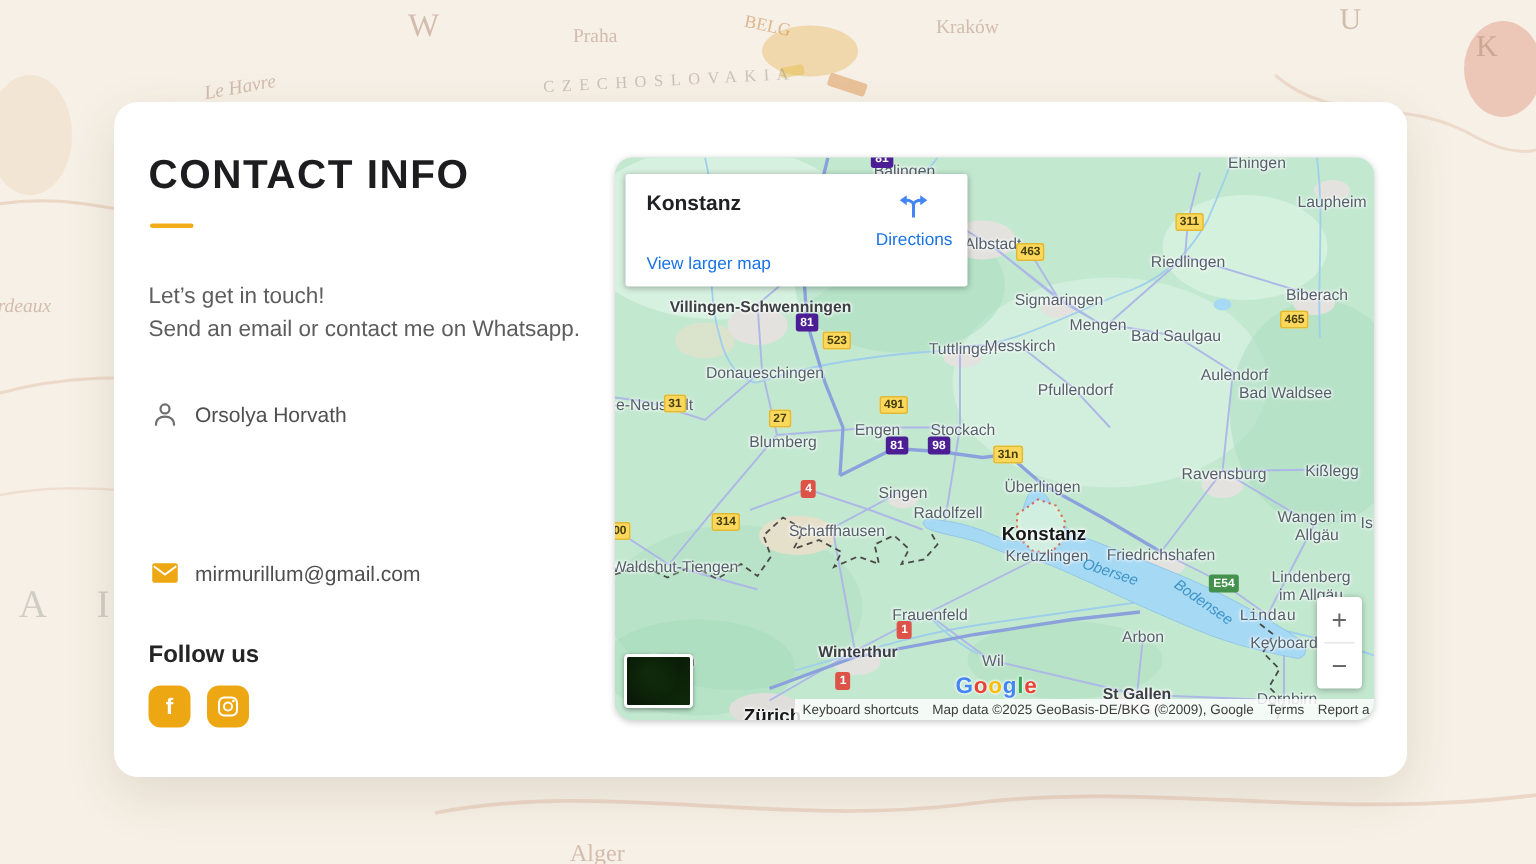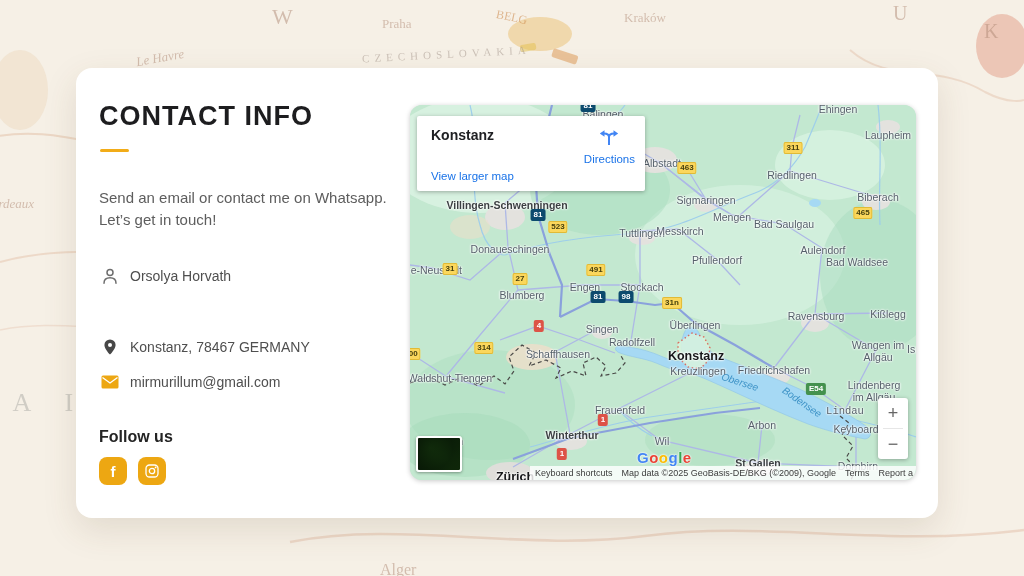--- a/index.html
+++ b/index.html
@@ -35,21 +35,21 @@
   .ml { position:absolute; transform:translate(-50%,-50%); font-size:10.5px; color:#55606a; white-space:nowrap;
         text-shadow:0 0 2px #fff,0 0 2px #fff,0 0 3px #fff; pointer-events:none; }
   .ml.big { font-size:12.5px; font-weight:bold; color:#17181a; }
   .ml.med { font-weight:bold; color:#3c4043; }
   .ml.water { color:#3e93c7; font-style:italic; text-shadow:none; font-size:10px; }
   .ml.two { white-space:normal; width:66px; text-align:center; line-height:1.15; }
   .ml.noc { transform:none; }
   .sh { position:absolute; transform:translate(-50%,-50%); font-size:8px; font-weight:bold; line-height:1;
         padding:2px 3px; border-radius:2px; white-space:nowrap; }
   .sh.y { background:#fbd75c; color:#46400f; box-shadow:inset 0 0 0 1px #e0ba37; }
-  .sh.b { background:#0c4a6e; color:#fff; }
+  .sh.b { background:#4c1d95; color:#fff; }
   .sh.r { background:#dd5347; color:#fff; }
   .sh.g { background:#44914e; color:#fff; }
 
   .info-card { position:absolute; left:7px; top:11px; width:228px; height:75px; background:#fff;
                border-radius:2px; box-shadow:0 1px 4px rgba(0,0,0,.3); z-index:5; padding:11px 14px; }
   .info-title { font-size:14px; font-weight:bold; color:#202124; }
   .dir { position:absolute; right:10px; top:9px; text-align:center; cursor:pointer; }
   .dir-label { font-size:11.5px; color:#1a73e8; margin-top:2px; }
   .view-larger { position:absolute; left:14px; bottom:9px; font-size:11.5px; color:#1a73e8; cursor:pointer; }
 
@@ -98,44 +98,35 @@
   <span class="bg-text" style="left:380px;top:561px;font-size:16px;">Alger</span>
   <span class="bg-text" style="left:496px;top:10px;font-size:12px;transform:rotate(12deg);color:#c77d3a;">BELG</span>
 </div>
 
 <div class="card">
 
   <div class="left">
     <h1 class="title">CONTACT INFO</h1>
     <div class="accent-bar"></div>
     <div class="intro">
+      <div>Let’s get in touch!</div>
       <div>Send an email or contact me on Whatsapp.</div>
-      <div>Let’s get in touch!</div>
     </div>
 
     <div class="c-item" style="top:198px;">
       <span class="ic">
         <svg width="18" height="18" viewBox="0 0 18 18">
             <circle cx="9" cy="5.6" r="3" fill="none" stroke="#6e6e6e" stroke-width="1.5"></circle>
             <path d="M3,16.2 C3,12.6 5.6,10.8 9,10.8 C12.4,10.8 15,12.6 15,16.2" fill="none" stroke="#6e6e6e" stroke-width="1.5" stroke-linecap="round"></path>
           </svg>
       </span>
       <span class="tx">Orsolya Horvath</span>
     </div>
 
 
-    <div class="c-item" style="top:269px;">
-      <span class="ic">
-        <svg width="18" height="18" viewBox="0 0 18 18">
-            <path d="M9,1.4 a5.6,5.6 0 0 1 5.6,5.6 c0,4.1-5.6,9.6-5.6,9.6 S3.4,11.1 3.4,7 A5.6,5.6 0 0 1 9,1.4 Z" fill="#474747"></path>
-            <circle cx="9" cy="7" r="2" fill="#fff"></circle>
-          </svg>
-      </span>
-      <span class="tx">Konstanz, 78467 GERMANY</span>
-    </div>
 
     <div class="c-item" style="top:304px;">
       <span class="ic">
         <svg width="18" height="14" viewBox="0 0 18 14">
             <rect x="0.5" y="0.5" width="17" height="13" rx="1.5" fill="#eda712"></rect>
             <path d="M1.5,2.5 L9,8 L16.5,2.5" fill="none" stroke="#fff" stroke-width="1.3"></path>
           </svg>
       </span>
       <span class="tx">mirmurillum@gmail.com</span>
     </div>

